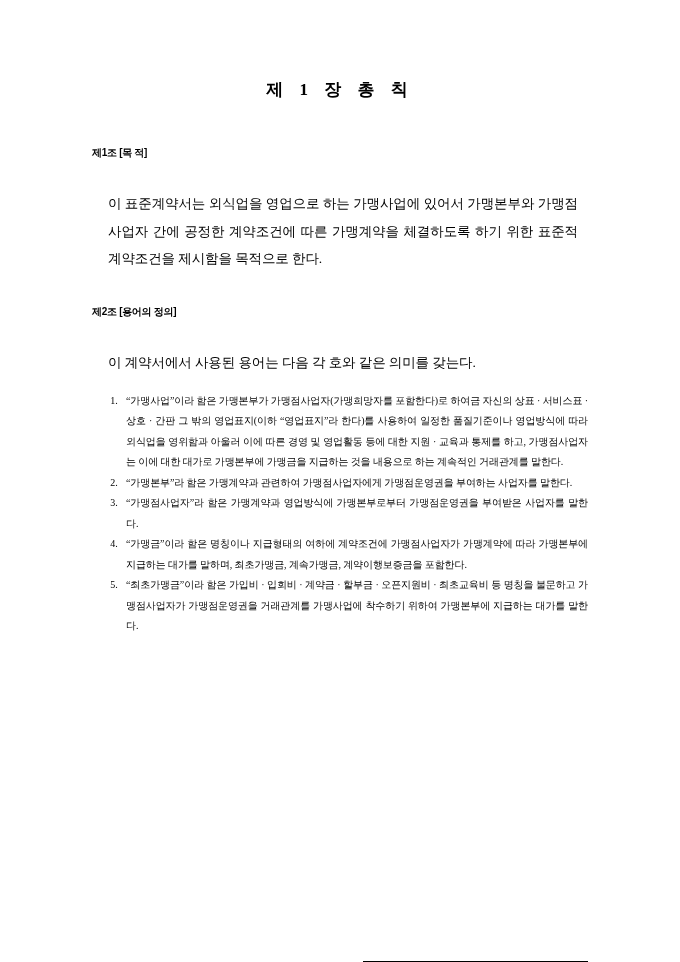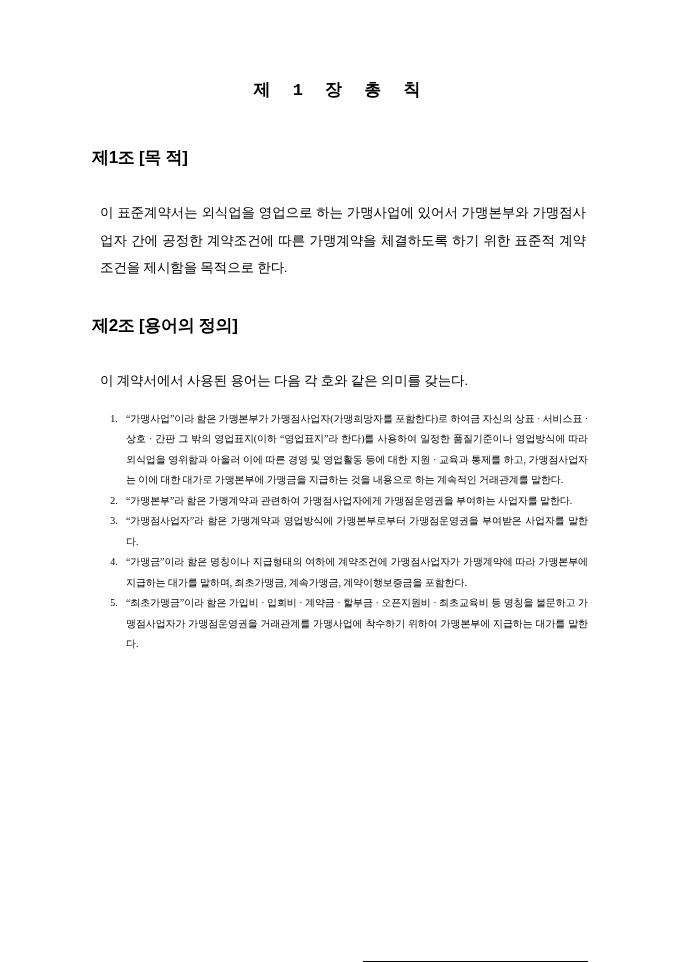--- a/index.html
+++ b/index.html
@@ -22,36 +22,36 @@
     box-sizing: border-box;
     padding: 0 92px;
   }
   .chapter-title {
     text-align: center;
     font-size: 17px;
     font-weight: bold;
     letter-spacing: 6px;
     margin-top: 78px;
     margin-bottom: 0;
-    font-family: Liberation Mono, monospace;
+    font-family: Liberation Serif, serif;
   }
   .article-heading {
-    font-size: 17px;
+    font-size: 10px;
     font-weight: bold;
     font-family: "Liberation Sans", sans-serif;
     letter-spacing: -0.3px;
   }
   .h1 { margin-top: 45px; }
   .h2 { margin-top: 32px; }
   .body-para {
     font-size: 13.5px;
     line-height: 2.05;
     text-align: justify;
     text-justify: inter-ideograph;
-    margin: 0;
+    margin: 8px;
     padding-left: 8px;
     padding-right: 2px;
     letter-spacing: -0.1px;
   }
   .p1 { margin-top: 30px; }
   .p2 { margin-top: 30px; }
   ol.defs {
     margin: 14px 0 0 0;
     padding-left: 28px;
     font-size: 10px;

